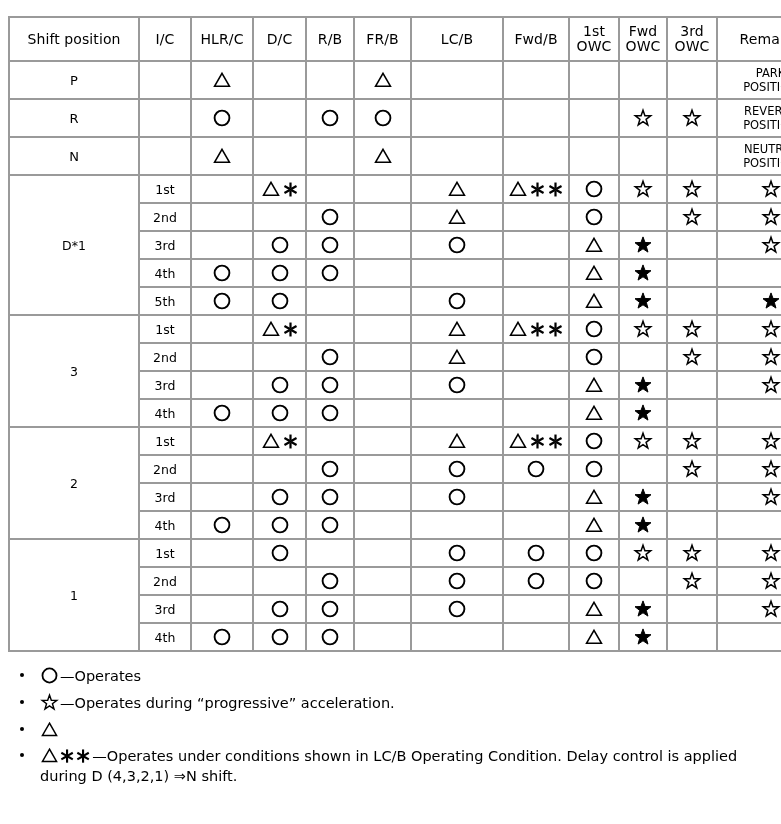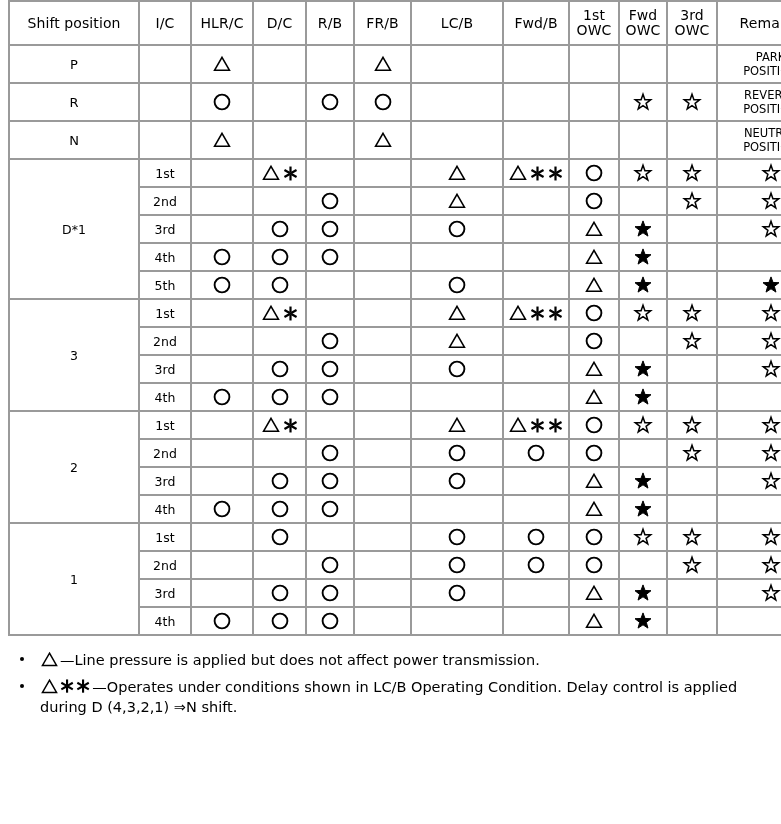--- a/index.html
+++ b/index.html
@@ -12,21 +12,21 @@
   body {
     width: 781px;
     height: 824px;
     font-family: "DejaVu Sans", "Liberation Sans", sans-serif;
     color: #000000;
     overflow: hidden;
   }
 
   
   .table-wrap {
-    padding: 0 8px 0 8px;
+    padding: 16px 8px 0 8px;
   }
   table.op-table {
     border-collapse: collapse;
     table-layout: fixed;
     width: 765px;
     background: #fff;
   }
   table.op-table td,
   table.op-table th {
     border: 2px solid #9a9a9a;
@@ -1219,23 +1219,33 @@
           <td></td>
           <td></td>
         </tr>
       </tbody>
   </table>
 </div>
 
 <ul class="legend" id="legend-list">
     <li><span class="bullet"></span><span class="lg-sym">
         <svg class="glyph" width="19" height="19" viewBox="0 0 20 20">
+          <circle cx="10" cy="10" r="7.4" fill="none" stroke="#000" stroke-width="1.9"></circle>
+        </svg>
+      </span><span class="lg-text">—Operates</span></li>
+    <li><span class="bullet"></span><span class="lg-sym">
+        <svg class="glyph" width="19" height="19" viewBox="0 0 20 20">
+          <polygon points="10.00,2.20 11.91,7.67 17.70,7.80 13.09,11.30 14.76,16.85 10.00,13.55 5.24,16.85 6.91,11.30 2.30,7.80 8.09,7.67" fill="none" stroke="#000" stroke-width="1.5" stroke-linejoin="miter"></polygon>
+        </svg>
+      </span><span class="lg-text">—Operates during “progressive” acceleration.</span></li>
+    <li><span class="bullet"></span><span class="lg-sym">
+        <svg class="glyph" width="19" height="19" viewBox="0 0 20 20">
           <polygon points="10,3.4 17.4,16.2 2.6,16.2" fill="none" stroke="#000" stroke-width="1.6" stroke-linejoin="miter"></polygon>
         </svg>
-      </span><span class="lg-text">—Line pressure is applied but does not affect power transmission.</span></li>
+      </span></li>
     <li><span class="bullet"></span><span class="lg-sym">
         <svg class="glyph" width="19" height="19" viewBox="0 0 20 20">
           <polygon points="10,3.4 17.4,16.2 2.6,16.2" fill="none" stroke="#000" stroke-width="1.6" stroke-linejoin="miter"></polygon>
         </svg>
         <svg class="glyph" width="16.15" height="16.15" viewBox="0 0 20 20">
           <line x1="10.00" y1="9.00" x2="10.00" y2="1.80" stroke="#000" stroke-width="2.6" stroke-linecap="butt"></line>
           <line x1="10.87" y1="9.50" x2="17.10" y2="5.90" stroke="#000" stroke-width="2.6" stroke-linecap="butt"></line>
           <line x1="10.87" y1="10.50" x2="17.10" y2="14.10" stroke="#000" stroke-width="2.6" stroke-linecap="butt"></line>
           <line x1="10.00" y1="11.00" x2="10.00" y2="18.20" stroke="#000" stroke-width="2.6" stroke-linecap="butt"></line>
           <line x1="9.13" y1="10.50" x2="2.90" y2="14.10" stroke="#000" stroke-width="2.6" stroke-linecap="butt"></line>

